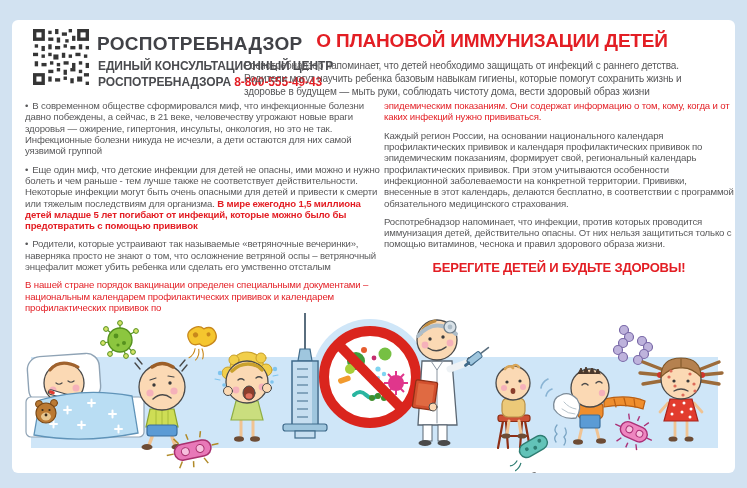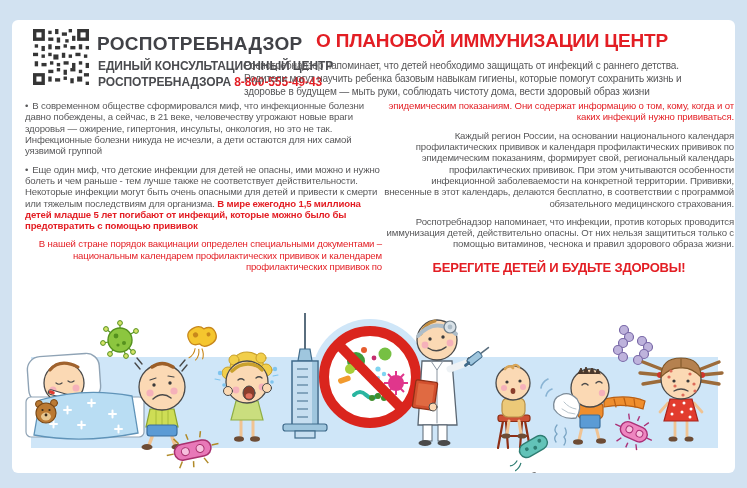--- a/index.html
+++ b/index.html
@@ -26,21 +26,21 @@
          font-size:10px;line-height:1.3;letter-spacing:-.15px;}
   
   .col{position:absolute;top:80px;color:#58585a;font-size:9.6px;line-height:1.18;
        letter-spacing:-.15px;}
   .col-left{left:13px;width:357px;}
   .col-right{left:372px;width:350px;}
   .bullet{margin:0 0 7px 0;}
   .bullet .dot{color:#58585a;margin-right:4px;}
   .red{color:#e31e24;}
   .hl{color:#e31e24;font-weight:bold;}
-  .para{margin:0 0 7px 0;text-align:right;}
+  .para{margin:0 0 7px 0;}
   .slogan{margin-top:10px;text-align:center;color:#e31e24;font-weight:bold;
           font-size:13px;letter-spacing:-.2px;}
   .footer-note{position:absolute;right:18px;top:450px;font-size:13px;color:#6b6b6b;
           letter-spacing:-.1px;z-index:5;}
   .scene{position:absolute;left:0;top:283px;width:723px;height:170px;}
 </style>
 </head>
 <body>
 
 <div class="card">
@@ -100,26 +100,27 @@
         <rect x="31" y="31" width="2" height="2"></rect>
     </g>
   </svg>
   <div class="brand">РОСПОТРЕБНАДЗОР</div>
   <div class="brand-sub">
     <span>ЕДИНЫЙ КОНСУЛЬТАЦИОННЫЙ ЦЕНТР</span><br>
     <span>РОСПОТРЕБНАДЗОРА</span>
     <span class="phone">8-800-555-49-43</span>
   </div>
 
-  <div class="title">О ПЛАНОВОЙ ИММУНИЗАЦИИ ЦЕНТР</div>
+  <div class="title">О ПЛАНОВОЙ ИММУНИЗАЦИИ ДЕТЕЙ</div>
   <div class="intro">Роспотребнадзор напоминает, что детей необходимо защищать от инфекций с раннего детства. Родители могут научить ребенка базовым навыкам гигиены, которые помогут сохранить жизнь и здоровье в будущем — мыть руки, соблюдать чистоту дома, вести здоровый образ жизни</div>
 
   <div class="col col-left">
     <div class="bullet"><span class="dot">•</span><span>В современном обществе сформировался миф, что инфекционные болезни давно побеждены, а сейчас, в 21 веке, человечеству угрожают новые враги здоровья — ожирение, гипертония, инсульты, онкология, но это не так. Инфекционные болезни никуда не исчезли, а дети остаются для них самой уязвимой группой</span><span class="hl"></span></div>
     <div class="bullet"><span class="dot">•</span><span>Еще один миф, что детские инфекции для детей не опасны, ими можно и нужно болеть и чем раньше - тем лучше также не соответствует действительности. Некоторые инфекции могут быть очень опасными для детей и привести к смерти или тяжелым последствиям для организма. </span><span class="hl">В мире ежегодно 1,5 миллиона детей младше 5 лет погибают от инфекций, которые можно было бы предотвратить с помощью прививок</span></div>
+    <div class="bullet"><span class="dot">•</span><span>Родители, которые устраивают так называемые «ветряночные вечеринки», наверняка просто не знают о том, что осложнение ветряной оспы – ветряночный энцефалит может убить ребенка или сделать его умственно отсталым</span><span class="hl"></span></div>
     <div class="para red">В нашей стране порядок вакцинации определен специальными документами – национальным календарем профилактических прививок и календарем профилактических прививок по</div>
   </div>
 
   <div class="col col-right">
     <div class="para red">эпидемическим показаниям. Они содержат информацию о том, кому, когда и от каких инфекций нужно прививаться.</div>
     <div class="para">Каждый регион России, на основании национального календаря профилактических прививок и календаря профилактических прививок по эпидемическим показаниям, формирует свой, региональный календарь профилактических прививок. При этом учитываются особенности инфекционной заболеваемости на конкретной территории. Прививки, внесенные в этот календарь, делаются бесплатно, в соответствии с программой обязательного медицинского страхования.</div>
     <div class="para">Роспотребнадзор напоминает, что инфекции, против которых проводится иммунизация детей, действительно опасны. От них нельзя защититься только с помощью витаминов, чеснока и правил здорового образа жизни.</div>
     <div class="slogan">БЕРЕГИТЕ ДЕТЕЙ И БУДЬТЕ ЗДОРОВЫ!</div>
   </div>
 

